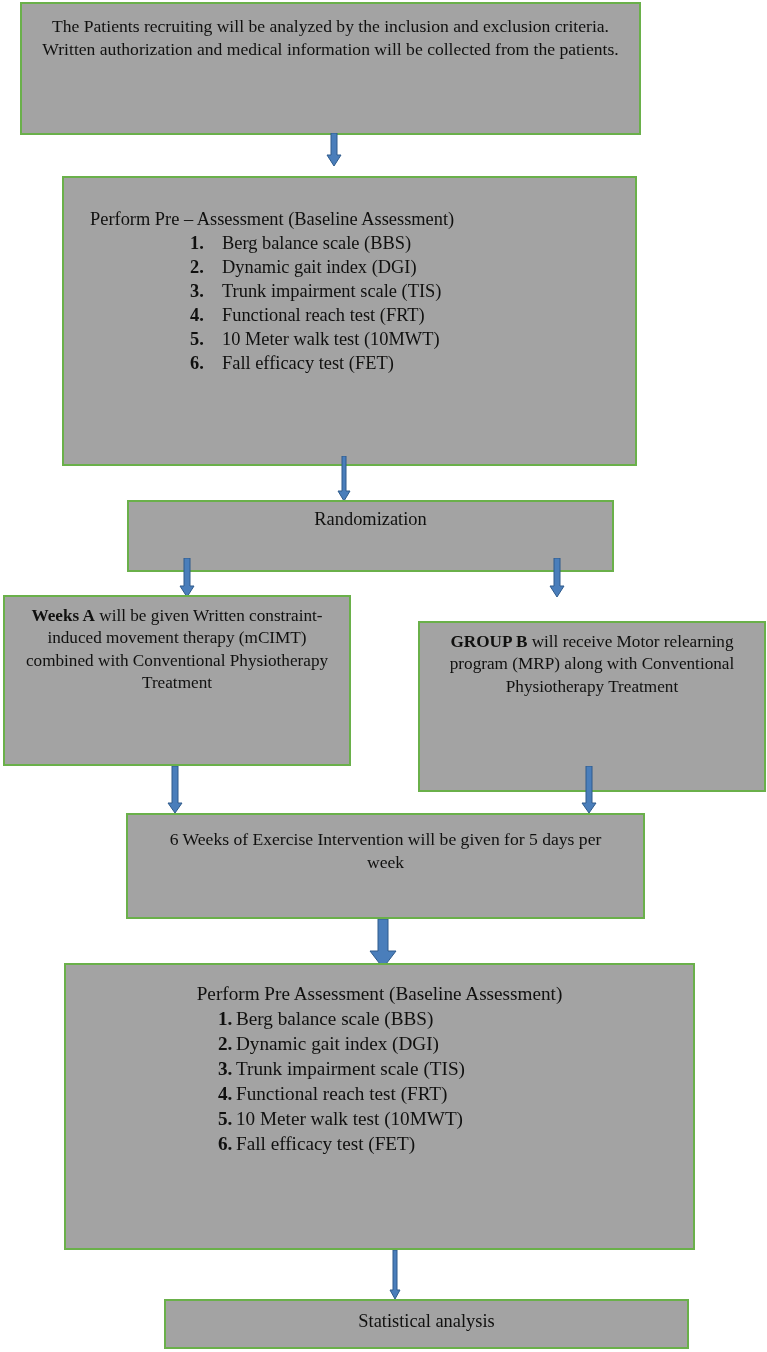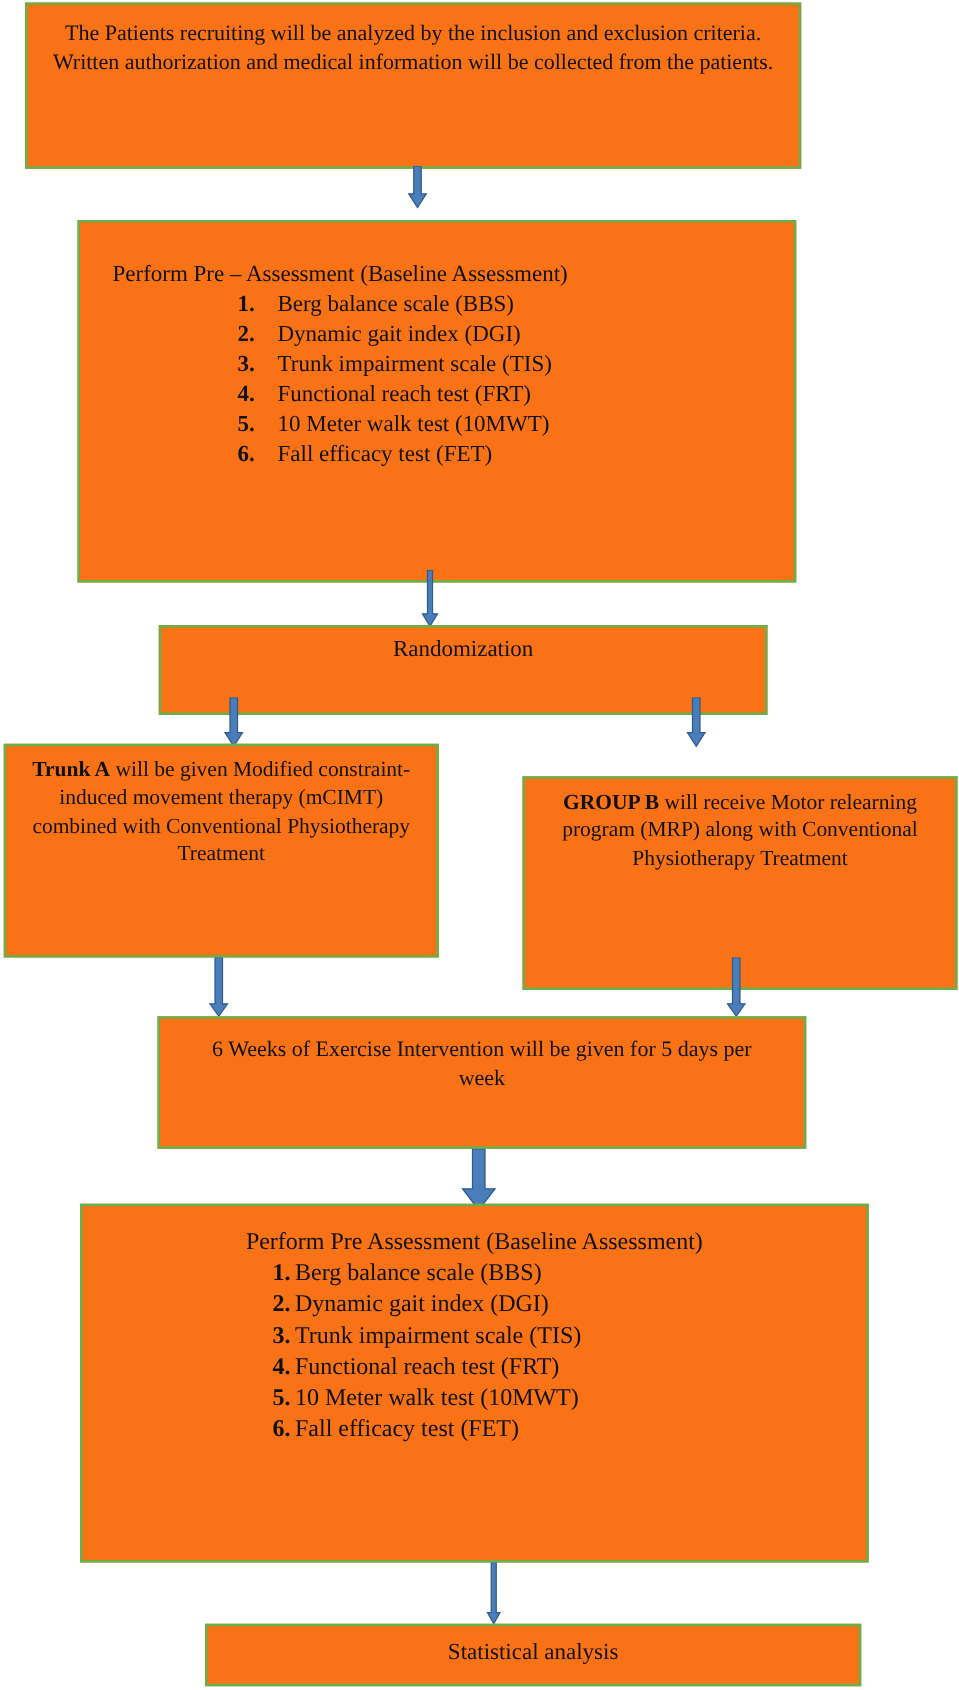--- a/index.html
+++ b/index.html
@@ -20,21 +20,21 @@
     position: absolute;
     left: 0; top: 0;
     width: 767px;
     height: 1352px;
   }
 
   .box {
     position: absolute;
     box-sizing: border-box;
     border: 2px solid #6ab04a;
-    background: #f97316;
+    background: #a3a3a3;
     color: #10100f;
     line-height: 1.30;
   }
 
   .box .inner {
     position: absolute;
     left: 0; right: 0;
   }
 
   .center { text-align: center; }
@@ -180,21 +180,21 @@
   </div>
 
   <div class="arrow" style="left:548px; top:558px;">
     <svg width="18" height="40" viewBox="0 0 18 40">
       <polygon points="6,0 12,0 12,28 16,28 9,39 2,28 6,28" fill="#4a7ebb" stroke="#2f5b8c" stroke-width="1"></polygon>
     </svg>
   </div>
 
   <div class="box" id="box-group-a">
     <div class="inner center">
-      <span class="strong">Trunk A</span><span> will be given Modified constraint-induced movement therapy (mCIMT) combined with Conventional Physiotherapy Treatment</span>
+      <span class="strong">Weeks A</span><span> will be given Written constraint-induced movement therapy (mCIMT) combined with Conventional Physiotherapy Treatment</span>
     </div>
   </div>
 
   <div class="box" id="box-group-b">
     <div class="inner center">
       <span class="strong">GROUP B</span><span> will receive Motor relearning program (MRP) along with Conventional Physiotherapy Treatment</span>
     </div>
   </div>
 
   <div class="arrow" style="left:167px; top:766px;">

